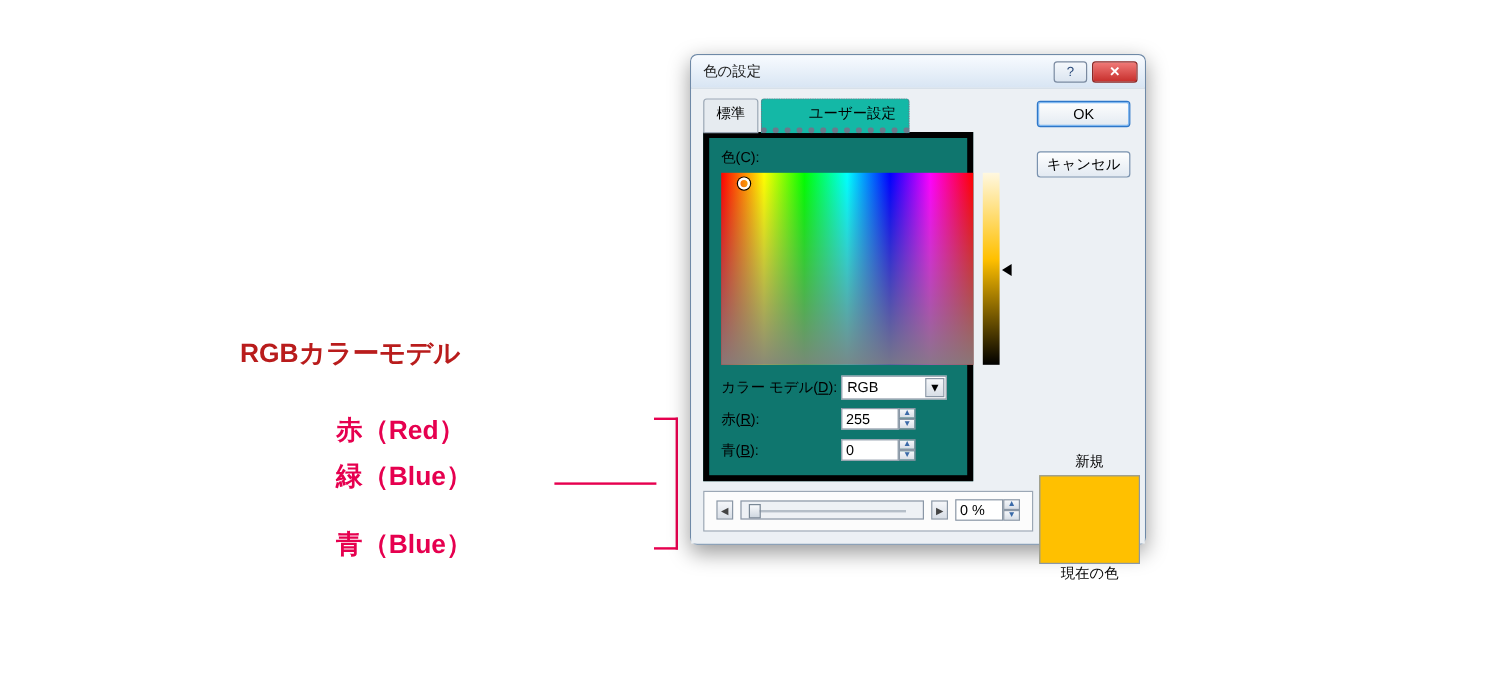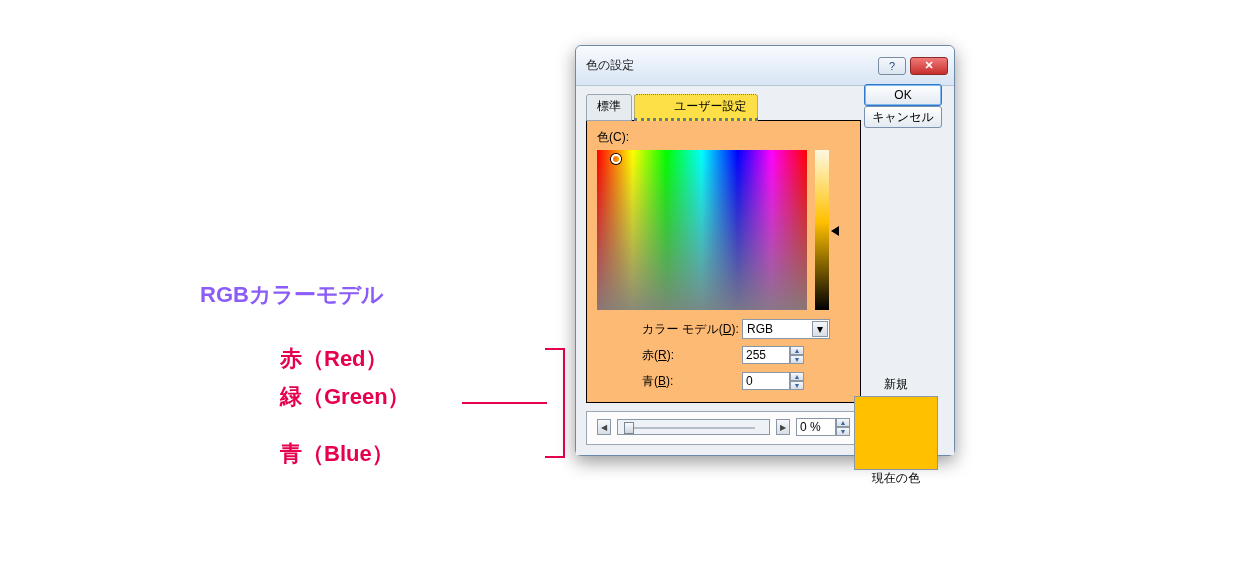--- a/index.html
+++ b/index.html
@@ -13,21 +13,21 @@
     position: relative;
   }
 
   
   .annotation-title {
     position: absolute;
     left: 200px;
     top: 280px;
     font-weight: bold;
     font-size: 22px;
-    color: #8b5cf6;
+    color: #b91c1c;
   }
   .anno-row {
     position: absolute;
     font-weight: bold;
     font-size: 22px;
     color: #e6004f;
   }
   .anno-red   { left: 280px; top: 344px; }
   .anno-green { left: 280px; top: 382px; }
   .anno-blue  { left: 280px; top: 420px; margin-top: 19px; }
@@ -50,21 +50,21 @@
     position: absolute;
     left: 575px;
     top: 45px;
     width: 380px;
     background: linear-gradient(#fbfcfd,#eef2f7);
     border: 1px solid #6e89a7;
     border-radius: 6px;
     box-shadow: 0 6px 18px rgba(0,0,0,0.4);
   }
   .titlebar {
-    height: 40px;
+    height: 28px;
     background: linear-gradient(#f8fbff,#d8e5f3);
     border-bottom: 1px solid #b8c7d8;
     border-radius: 6px 6px 0 0;
     display:flex; align-items:center;
     padding: 0 6px 0 10px;
   }
   .titlebar .title { flex:1; color:#1a1a1a; }
   .tb-btns { display:flex; gap:4px; }
   .tb-btn {
     width:28px; height:18px; border:1px solid #7a8aa0; border-radius:3px;
@@ -79,33 +79,33 @@
   }
   .tb-btn.help { color:#2a4a7a; }
 
   .dialog-body { padding:8px 10px 10px 10px; background:#ecf0f4; }
 
   .tabs { display:flex; gap:2px; margin-bottom:-1px; }
   .tab {
     padding:3px 10px; border:1px solid #9ba7b5; background:#e6ebf0;
     border-radius:3px 3px 0 0; cursor:pointer;text-align:center;
   }
-  .tab.active { background:#fde047; border-bottom:3px solid #14532d; border-style:dotted; border-color:#6a7a8c;padding-left:39px; }
-
-  .side-buttons { position:absolute; right:12px; top:38px; width:78px; display:flex; flex-direction:column; gap:0;}
+  .tab.active { background:#14b8a6; border-bottom:5px solid #14532d; border-style:dotted; border-color:#6a7a8c;padding-left:39px; }
+
+  .side-buttons { position:absolute; right:12px; top:38px; width:78px; display:flex; flex-direction:column; gap:20px;}
   .win-btn {
     height:22px; border:1px solid #7a92ae; border-radius:3px;
     background:linear-gradient(#fefefe,#e3eaf2); cursor:pointer;
     display:flex; align-items:center; justify-content:center;
   }
   .win-btn.ok { border-color:#2e77c9; box-shadow:0 0 0 1px #7fb7ef inset; }
 
   .tab-panel {
-    border:1px solid #000000; background:#fdba74; padding:8px 10px 10px 10px;
-    width:275px;
+    border:5px solid #000000; background:#0f766e; padding:8px 10px 10px 10px;
+    width:225px;
   }
   .lbl { margin-bottom:4px; }
 
   .color-area { position:relative; width:228px; height:160px; margin-bottom:8px; }
   .hue-strip {
     position:absolute; left:0; top:0; width:210px; height:160px;
     background: linear-gradient(to right,
       #ff0000 0%, #ffff00 17%, #00ff00 33%, #00ffff 50%, #0000ff 67%, #ff00ff 83%, #ff0000 100%);
   }
   .hue-fade {
@@ -121,21 +121,21 @@
     position:absolute; left:218px; top:0; width:14px; height:160px;
     background: linear-gradient(to bottom, #fff8e0 0%, #ffc000 45%, #000 100%);
   }
   .lum-arrow {
     position:absolute; left:234px; top:76px; width:0; height:0;
     border-top:5px solid transparent; border-bottom:5px solid transparent;
     border-right:8px solid #000;
   }
 
   .field-row { display:flex; align-items:center; height:22px; margin-top:4px; }
-  .field-row .flabel { width:100px;margin-left:45px; }
+  .field-row .flabel { width:100px; }
   .field-row .under { text-decoration: underline; }
   .dropdown {
     width:88px; height:20px; border:1px solid #8a97a6; background:#fff;
     display:flex; align-items:center; padding:0 4px; position:relative; cursor:pointer;
   }
   .dropdown .dd-caret {
     position:absolute; right:1px; top:1px; width:16px; height:16px;
     border:1px solid #8a97a6; background:linear-gradient(#f5f7fa,#d8dee6);
     display:flex; align-items:center; justify-content:center;
   }
@@ -153,31 +153,31 @@
 
   .lower-panel { margin-top:8px; border:1px solid #9ba7b5; background:#fcfcfc; padding:6px 10px 8px 10px; width:275px;}
   .slider-row { display:flex; align-items:center; gap:6px; }
   .slider-track { flex:1; height:16px; border:1px solid #8a97a6; background:#eef1f5; position:relative; }
   .slider-groove { position:absolute; right:14px; left:14px; top:7px; height:2px; background:#b5bec8; }
   .slider-thumb { position:absolute; left:6px; top:2px; width:10px; height:12px; background:linear-gradient(#f9fafc,#cfd7e0); border:1px solid #7a8896; }
   .slider-arrow { width:14px; height:16px; border:1px solid #8a97a6; background:linear-gradient(#f5f7fa,#d8dee6); display:flex; align-items:center; justify-content:center; font-size:8px; cursor:pointer; color:#444;}
   .pct-box { display:flex; }
   .pct-box input { width:40px; height:18px; border:1px solid #8a97a6; padding:0 3px; font-family:inherit; font-size:12px;}
 
-  .preview-area { position:absolute; right:16px; top:330px; width:84px; text-align:center; }
+  .preview-area { position:absolute; right:4px; top:330px; width:84px; text-align:center; }
   .preview-swatch { width:84px; height:74px; border:1px solid #8a97a6; background:#ffc000; margin-top:3px; }
   .cur-label { }
 
 </style>
 </head>
 <body>
 
 <div class="annotation-title">RGBカラーモデル</div>
 <div class="anno-row anno-red">赤（Red）</div>
-<div class="anno-row anno-green">緑（Green）</div>
+<div class="anno-row anno-green">緑（Blue）</div>
 <div class="anno-row anno-blue">青（Blue）</div>
 <div class="bracket"></div>
 <div class="bracket-line"></div>
 
 <div class="dialog">
   <div class="titlebar">
     <span class="title">色の設定</span>
     <div class="tb-btns">
       <div class="tb-btn help">?</div>
       <div class="tb-btn close">✕</div>

